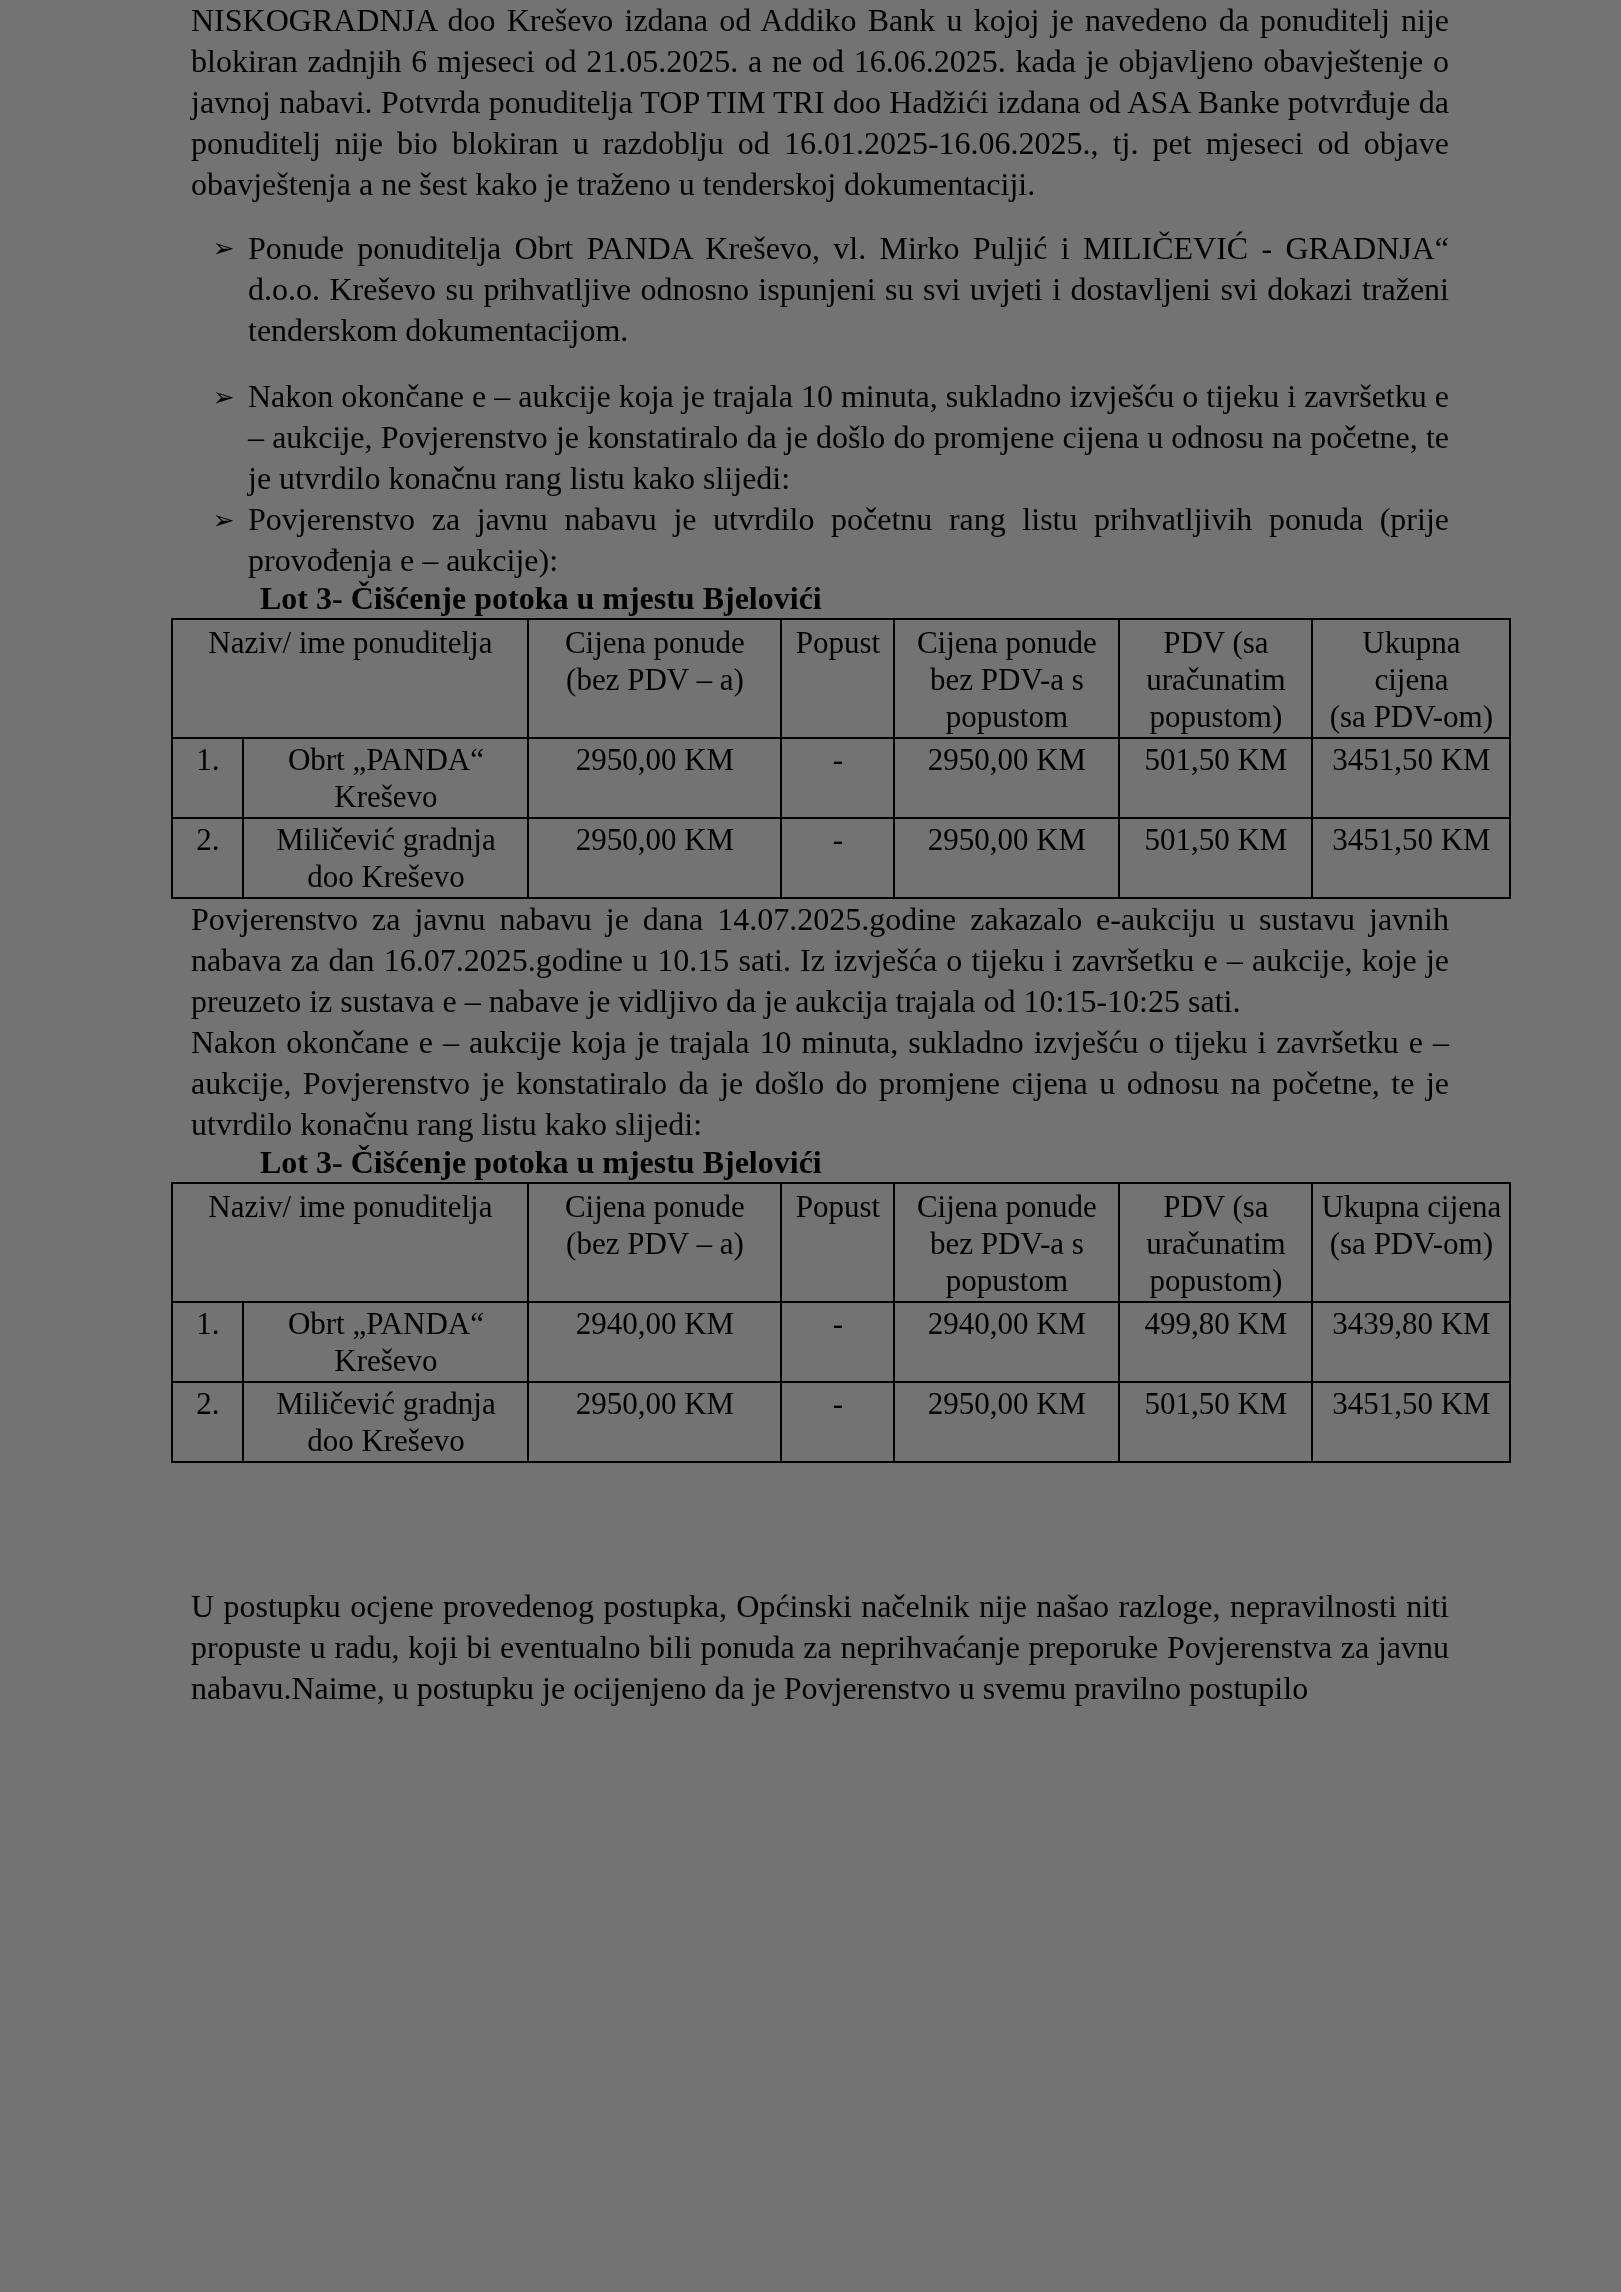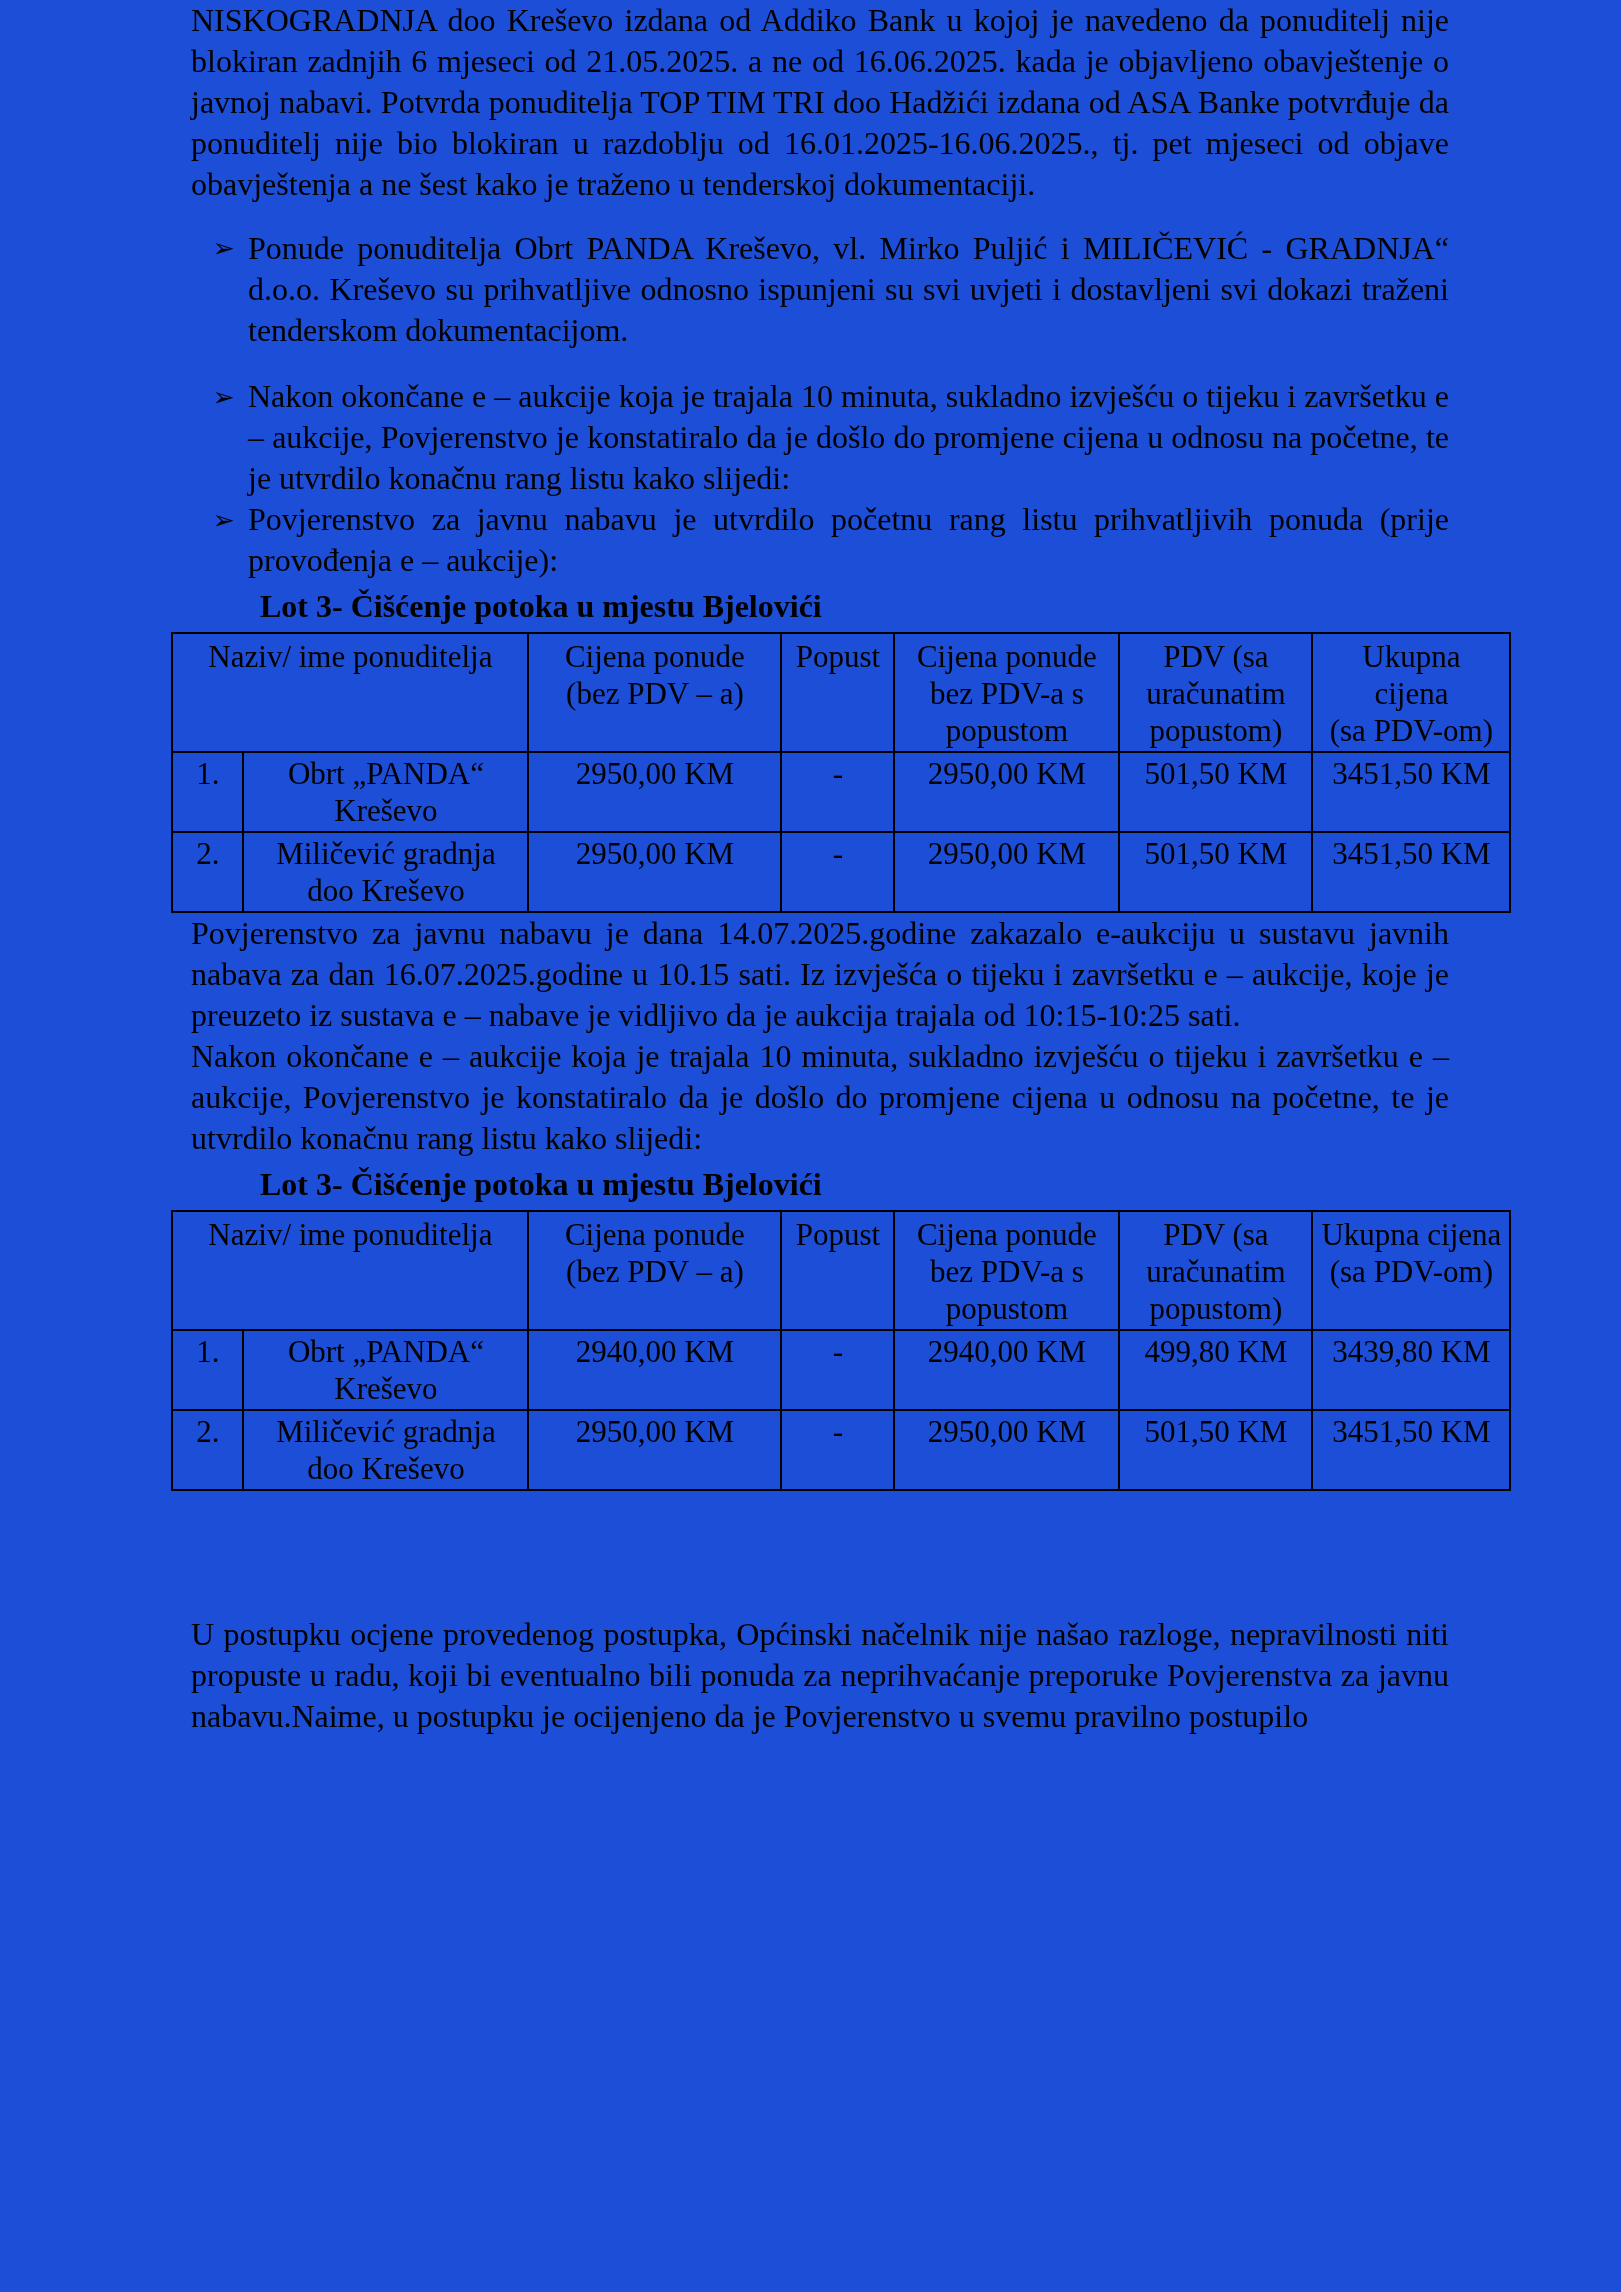--- a/index.html
+++ b/index.html
@@ -1,19 +1,19 @@
 <!DOCTYPE html>
 <html><head>
 <meta charset="utf-8">
 <style>
   html,body { margin:0; padding:0; background:#ffffff; }
   .page {
     position:relative;
     width:1621px; height:2293px;
-    background:#1d4ed8;
+    background:#737373;
     overflow:hidden;
     font-family:"Liberation Serif", "DejaVu Serif", serif;
     color:#000;
   }
   .content {
     position:absolute; left:191px; top:0; width:1258px;
   }
   p.body {
     margin:0;
     font-size:32px;
@@ -25,21 +25,21 @@
   .bullet { position:relative; padding-left:57px; }
   .bullet-gap1 { margin-top:22.5px; }
   .bullet-gap2 { margin-top:25.5px; }
   .bullet-gap0 { margin-top:0; }
   .bullet .marker {
     position:absolute; left:21.6px; top:2.9px;
     font-family:"DejaVu Sans", sans-serif;
     font-size:26.5px; line-height:35px;
   }
   h3.tbl-title {
-    margin:8px; margin-left:69px;
+    margin:0; margin-left:69px;
     font-size:32px; line-height:35px;
     font-weight:bold;
   }
   .title1 { margin-top:17.6px; }
   .title2 { margin-top:25.5px; }
   table.doc-table {
     border-collapse:collapse;
     table-layout:fixed;
     width:1338px;
     margin-left:-19.6px;

